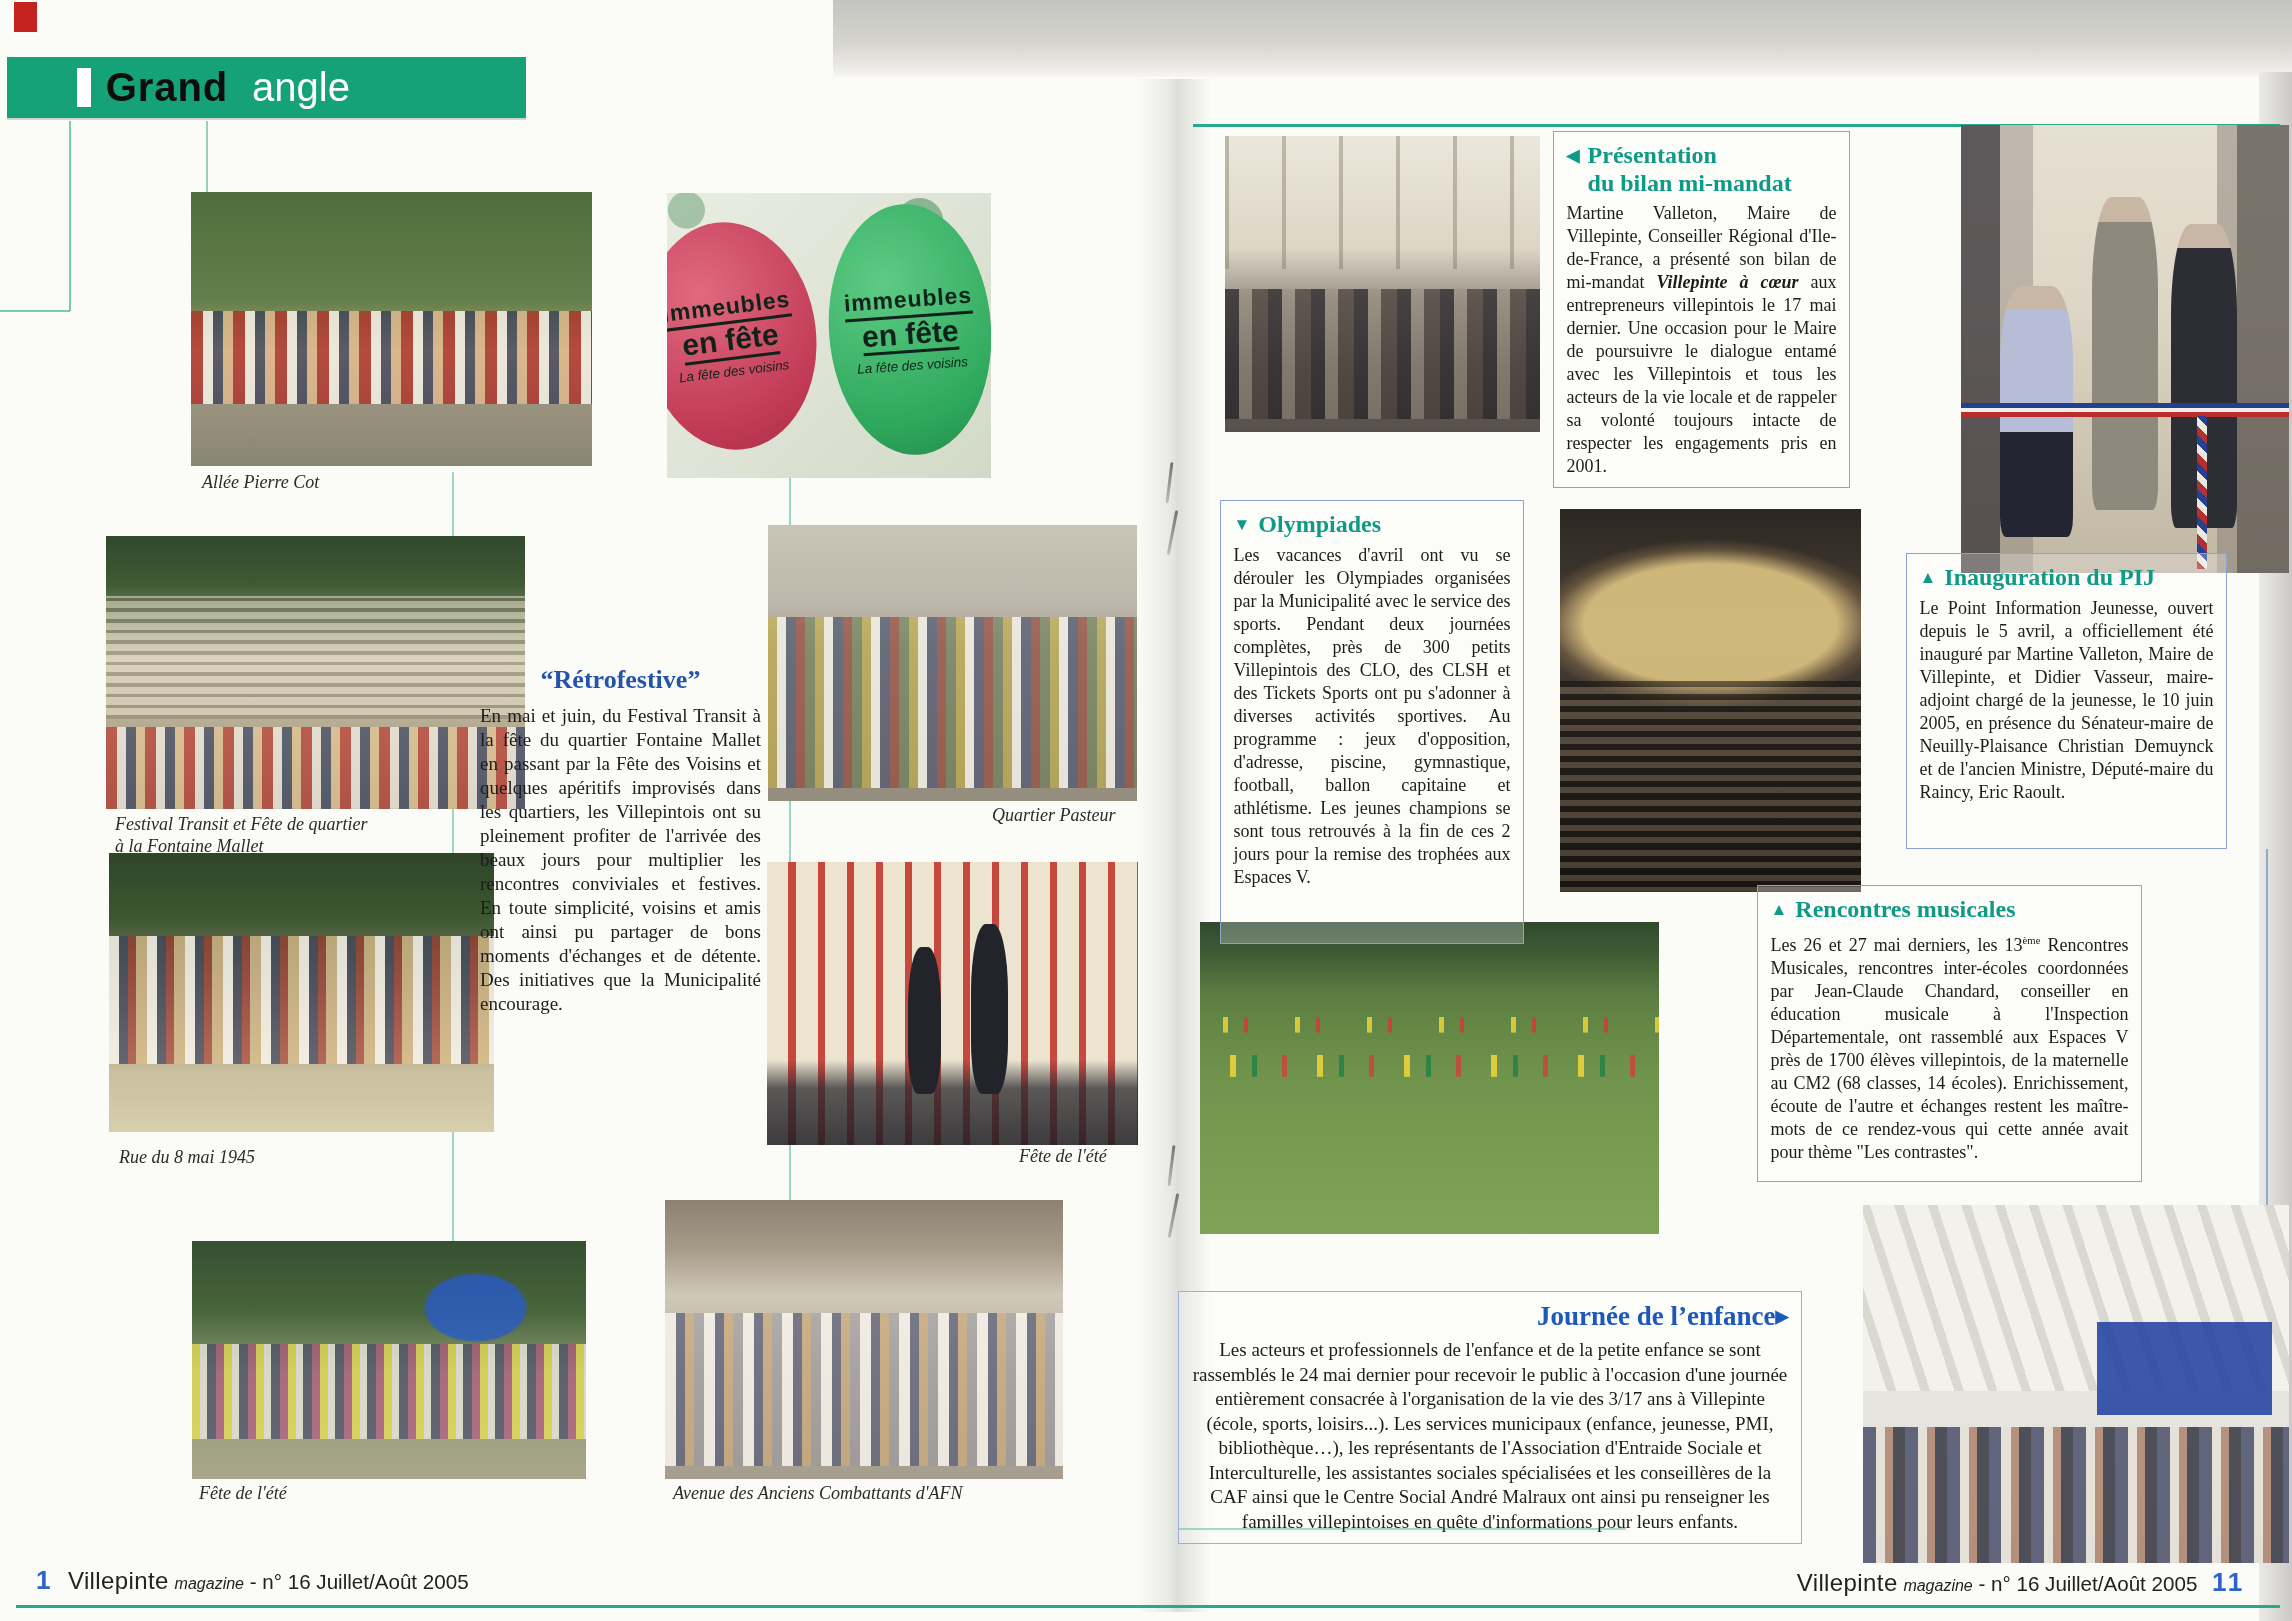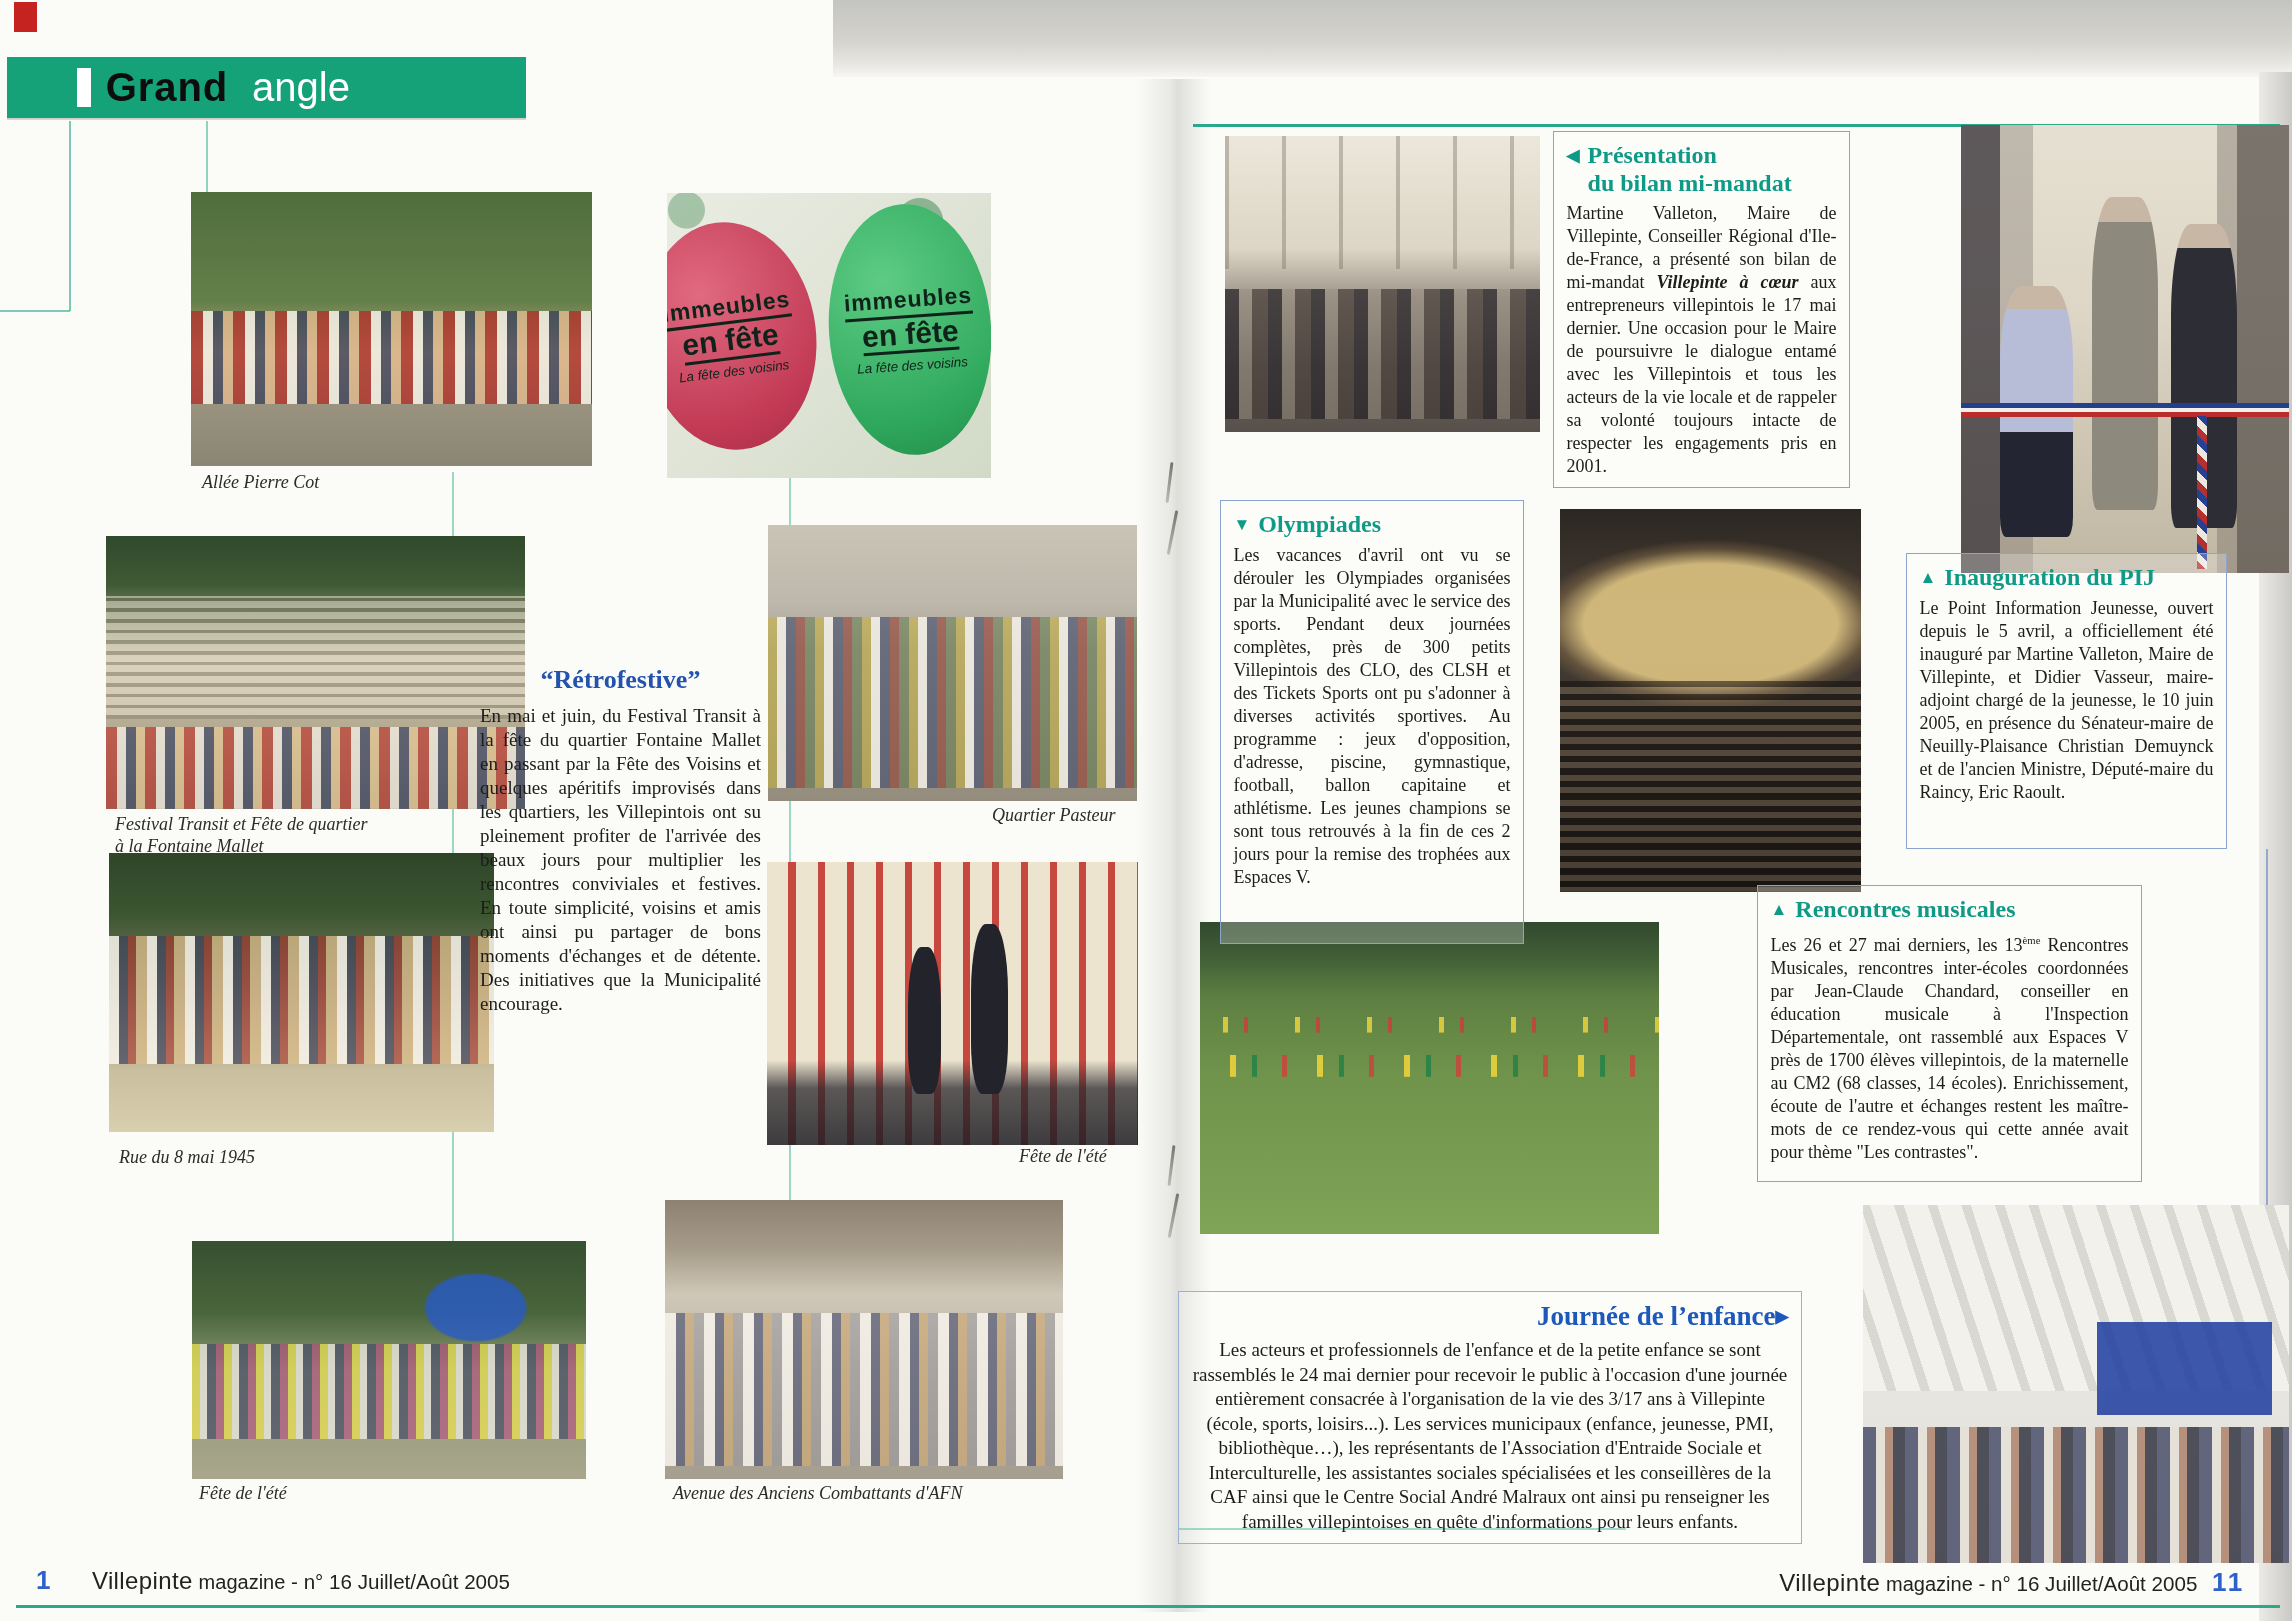--- a/index.html
+++ b/index.html
@@ -152,22 +152,22 @@
   #box-musique{left:1757px;top:885px;width:385px;min-height:297px;}
   #box-enfance{left:1178px;top:1291px;width:624px;min-height:238px;border-color:#9bb0d2;}
   .enfance-title{display:flex;justify-content:flex-end;gap:0;color:#1d58bb;font-weight:bold;font-size:27px;line-height:30px;}
   .enfance-title .marker{color:#1d58bb;line-height:32px;}
   .enfance-body{font-size:19px;line-height:24.5px;text-align:center;margin:5.4px 0 0 0;}
   
   .footer{position:absolute;font-family:"Liberation Sans",sans-serif;font-size:20.6px;color:#222;white-space:nowrap;}
   #footer-left{left:27px;top:1565px;}
   #footer-right{right:39px;top:1567px;text-align:right;}
   .pnum{color:#2e61c9;font-weight:bold;font-size:26px;letter-spacing:2.7px;margin:0 9px;}
-  .brand{font-size:24px;letter-spacing:0.4px;margin-left:24px;}
-  .mag-italic{font-size:20px;text-align:right;}
+  .brand{font-size:24px;letter-spacing:0.4px;}
+  .mag-italic{font-style:italic;font-size:16px;text-align:right;}
 </style>
 </head>
 <body>
 
 <div class="page">
 
   <div class="scan-top"></div>
   <div class="scan-right"></div>
   <div class="fold-shadow"></div>
   <div class="red-mark"></div>

